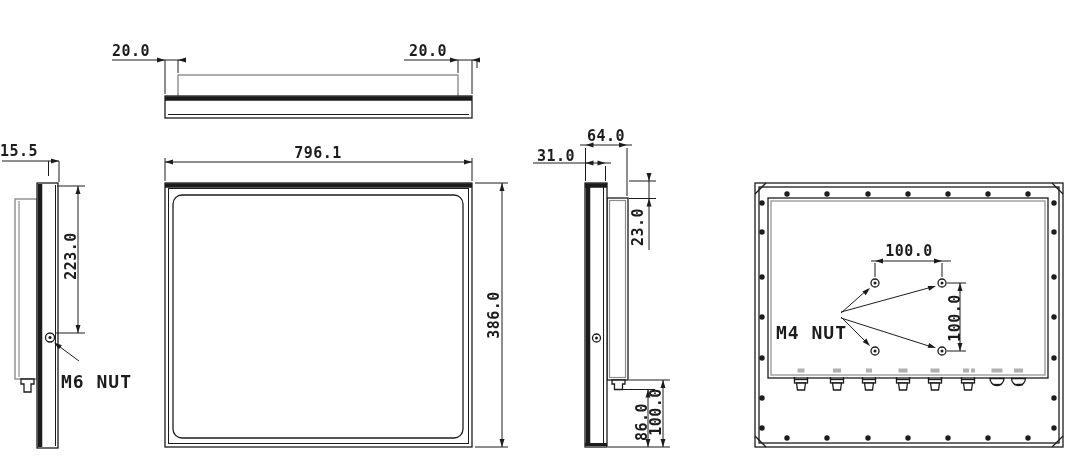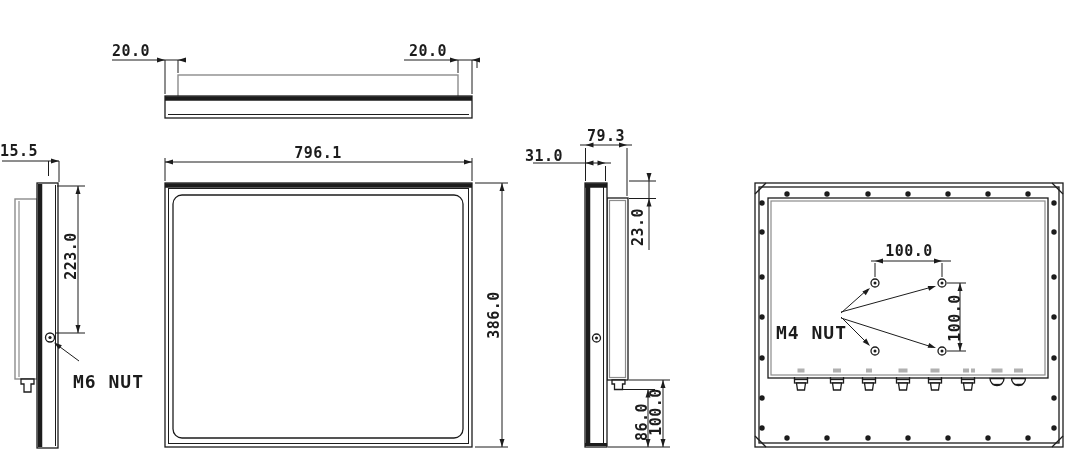--- a/index.html
+++ b/index.html
@@ -283,25 +283,25 @@
         <rect class="lbl" x="991.5" y="368.5" width="11" height="4"></rect>
         <rect class="lbl" x="1014" y="368.5" width="9" height="4"></rect>
       </g>
     </g>
   </svg>
 
   <div class="dim-text" style="left:101px;top:42px">20.0</div>
   <div class="dim-text" style="left:398px;top:42px">20.0</div>
   <div class="dim-text" style="left:-11px;top:142px">15.5</div>
   <div class="dim-text vtext" style="left:36px;top:247px">223.0</div>
-  <div class="callout-text" style="left:73px;top:355px">M6 NUT</div>
+  <div class="callout-text" style="left:61px;top:355px">M6 NUT</div>
   <div class="dim-text" style="left:288px;top:144px">796.1</div>
   <div class="dim-text vtext" style="left:459px;top:306px">386.0</div>
-  <div class="dim-text" style="left:576px;top:127px">79.3</div>
-  <div class="dim-text" style="left:514px;top:147px">31.0</div>
+  <div class="dim-text" style="left:576px;top:127px">64.0</div>
+  <div class="dim-text" style="left:526px;top:147px">31.0</div>
   <div class="dim-text vtext" style="left:603px;top:218px">23.0</div>
   <div class="dim-text vtext" style="left:607px;top:413px">86.0</div>
   <div class="dim-text vtext" style="left:621px;top:403px">100.0</div>
   <div class="callout-text" style="left:776px;top:306px">M4 NUT</div>
   <div class="dim-text" style="left:879px;top:242px">100.0</div>
   <div class="dim-text vtext" style="left:920px;top:309px">100.0</div>
 
 </div>
 
 </body></html>

